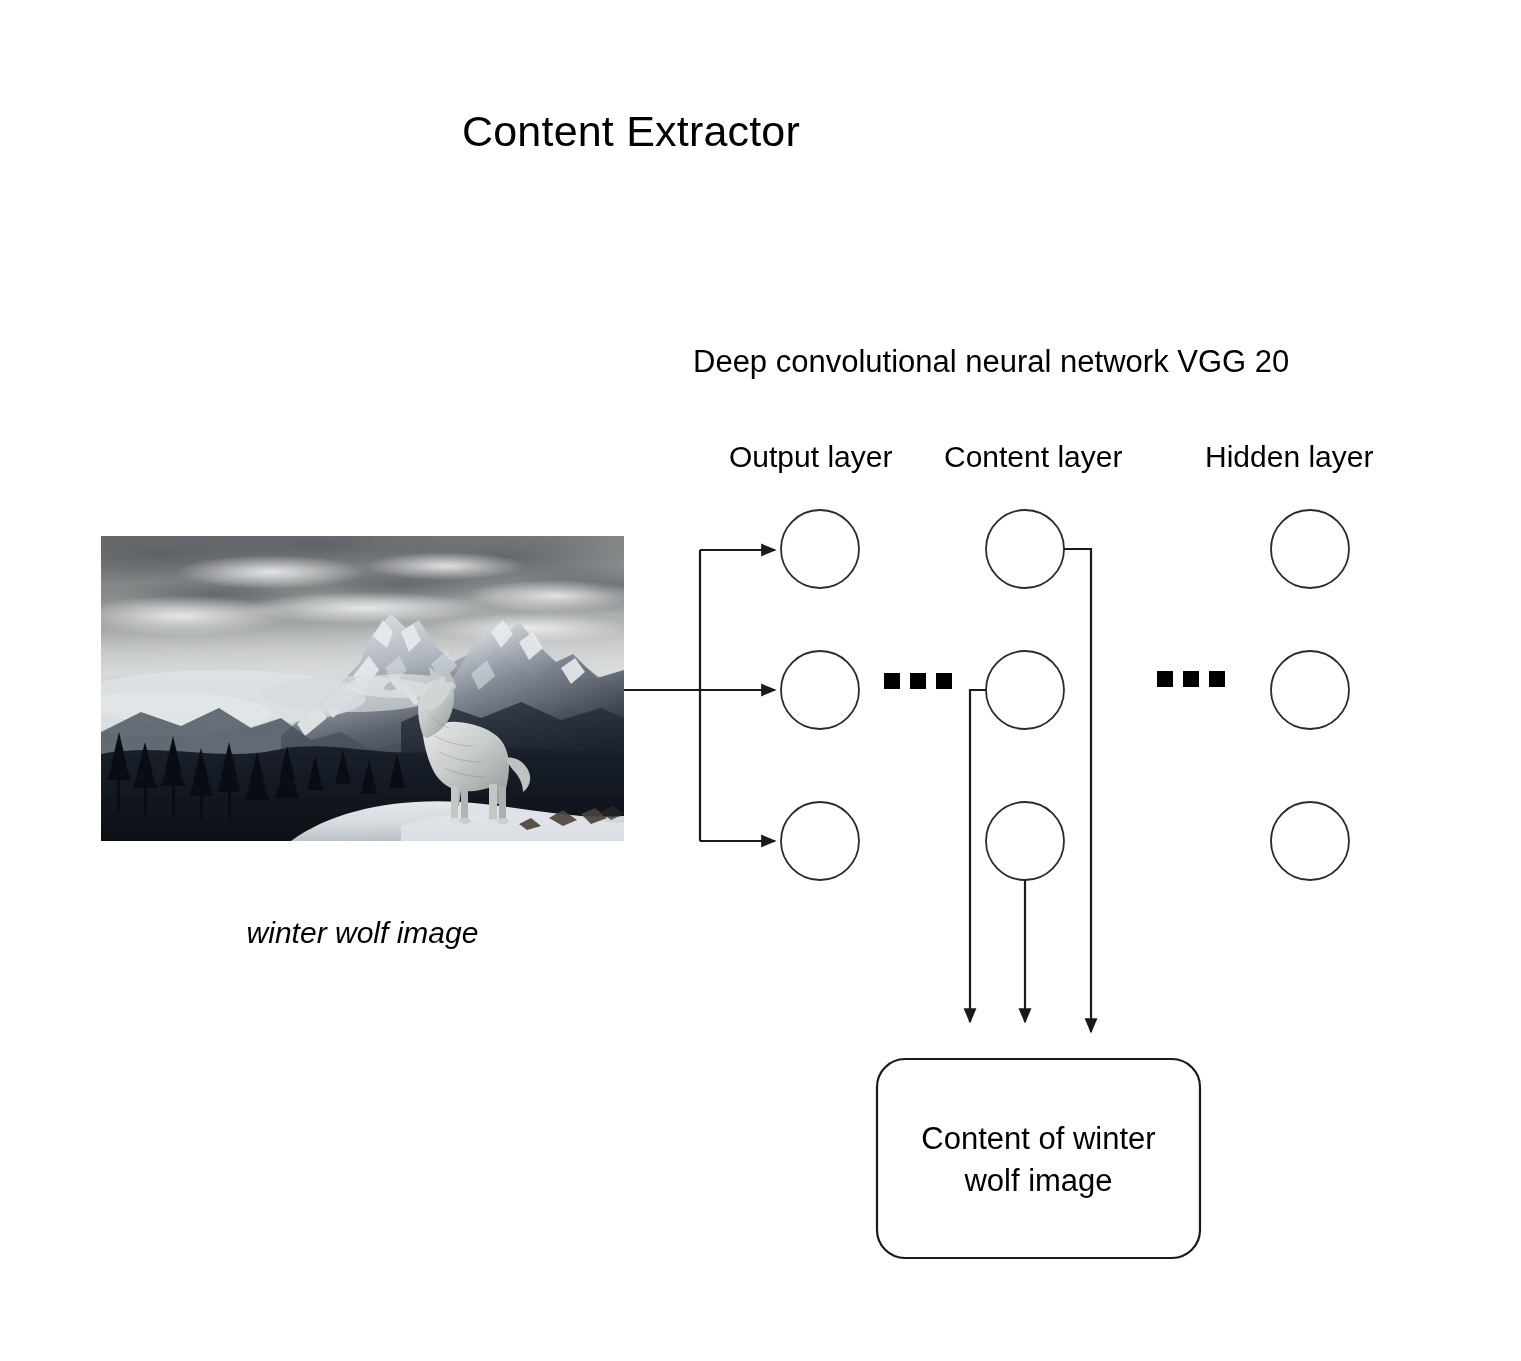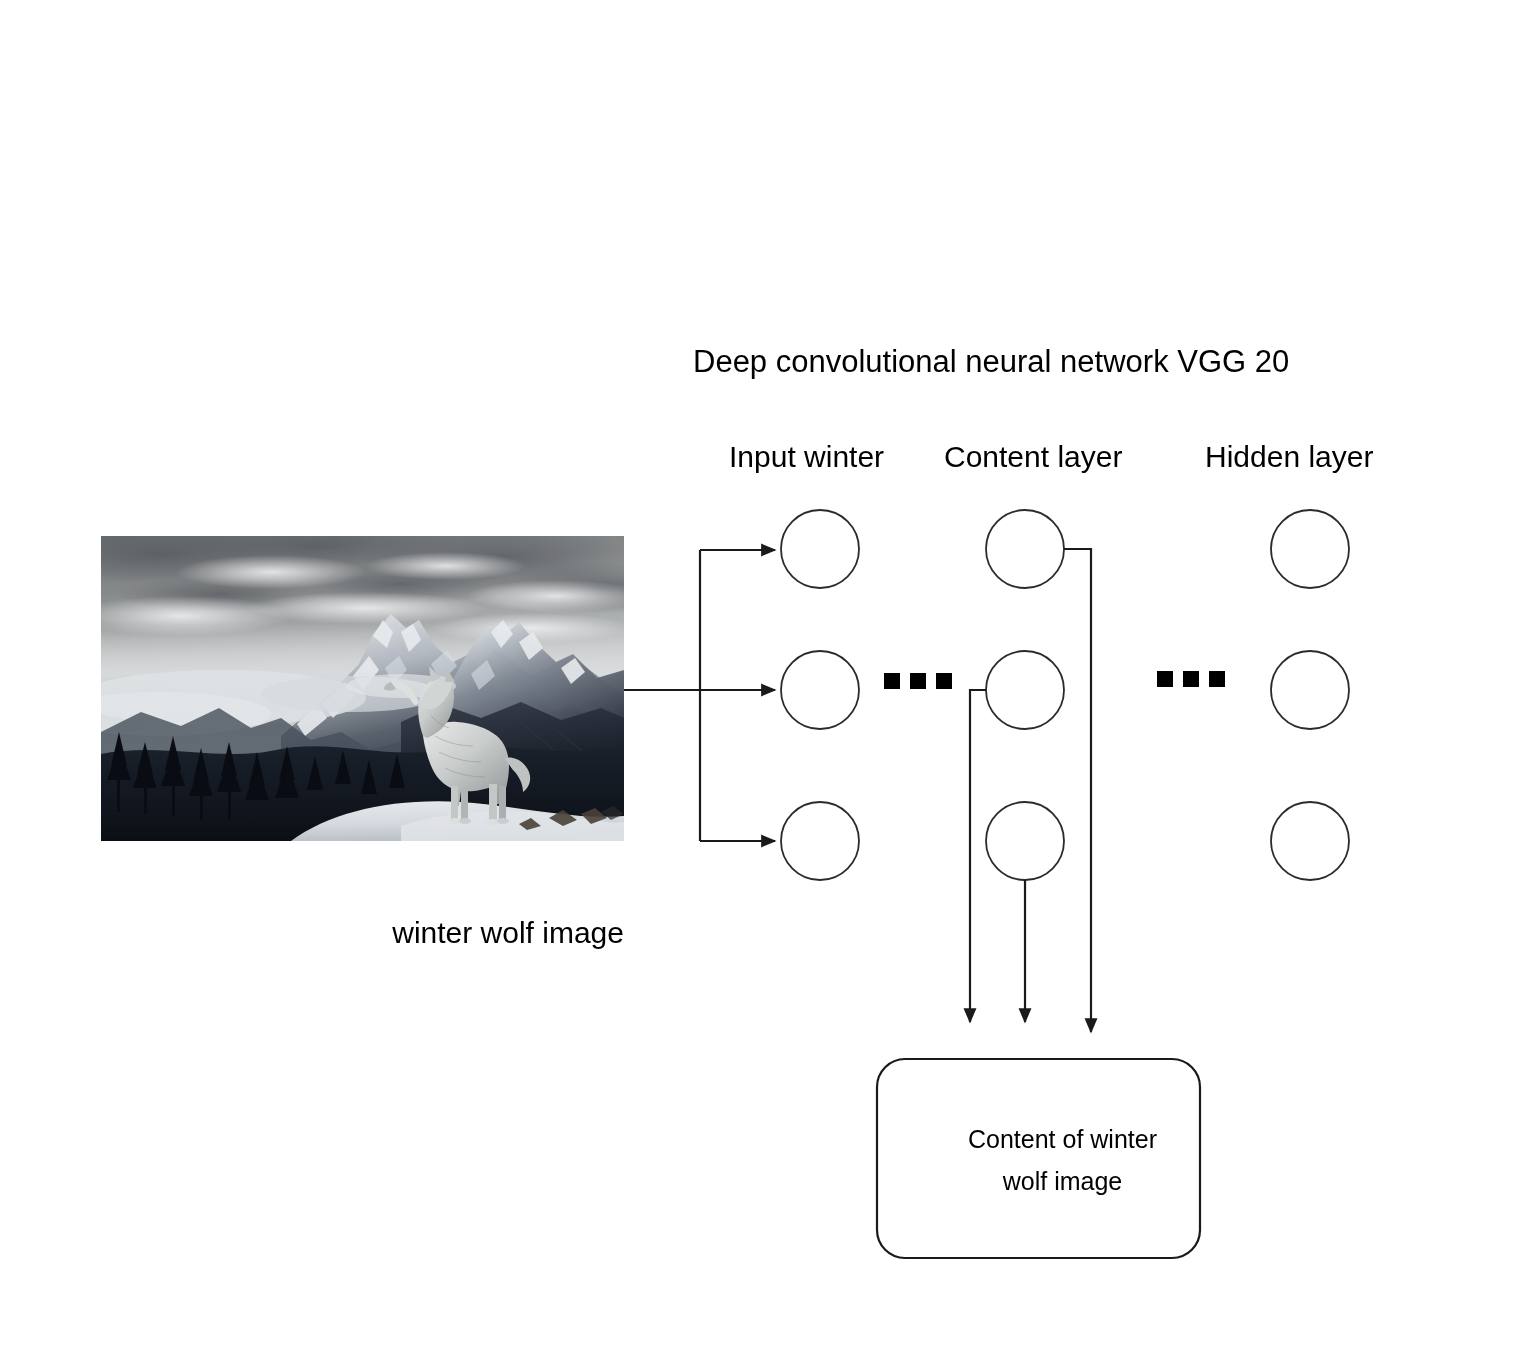--- a/index.html
+++ b/index.html
@@ -51,23 +51,24 @@
     left: 101px; top: 536px;
     width: 523px; height: 305px;
     overflow: hidden;
     background: #0b0d12;
   }
   #photo-svg { display: block; width: 523px; height: 305px; }
 
   #photo-caption {
     left: 101px; top: 916px;
     width: 523px;
-    text-align: right;
+    text-align: center;
     font-size: 30px;
     white-space: nowrap;
+    font-style: italic;
   }
 
   
   #wires {
     left: 0; top: 0;
     width: 1521px; height: 1361px;
     pointer-events: none;
   }
   #wires .wire {
     fill: none;
@@ -84,34 +85,34 @@
     fill: #ffffff;
     stroke: #1a1a1a;
     stroke-width: 2.2;
   }
 
   
   #obox-text {
     left: 877px; top: 1118px;
     width: 323px;
     text-align: center;
-    font-size: 25px;
+    font-size: 31px;
     line-height: 42px;
-    padding-left: 24px;
   }
 </style>
 </head>
 <body>
 
 <div id="canvas">
 
+  <div class="abs" id="title">Content Extractor</div>
 
   <div class="abs" id="net-title">Deep convolutional neural network VGG 20</div>
 
-  <div class="abs layer-label" id="label-input">Input winter</div>
+  <div class="abs layer-label" id="label-input">Output layer</div>
   <div class="abs layer-label" id="label-hidden">Content layer</div>
   <div class="abs layer-label" id="label-output">Hidden layer</div>
 
   <div class="abs" id="photo-wrap">
     <svg id="photo-svg" viewBox="0 0 523 305" preserveAspectRatio="none">
       <defs>
         <linearGradient id="skyGrad" x1="0" y1="0" x2="0.15" y2="1">
           <stop offset="0%" stop-color="#6f7172"></stop>
           <stop offset="18%" stop-color="#8d8f8f"></stop>
           <stop offset="42%" stop-color="#b9bbba"></stop>

